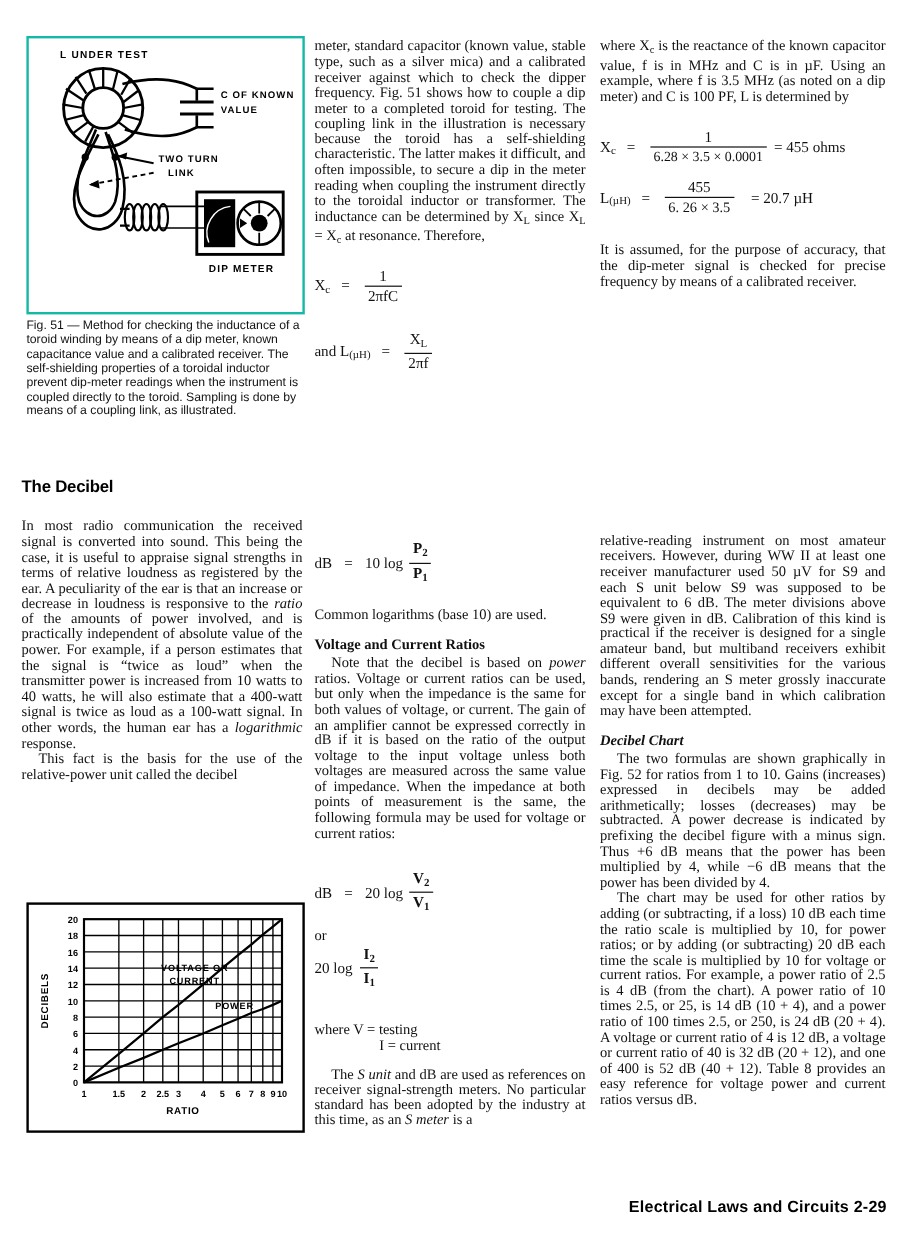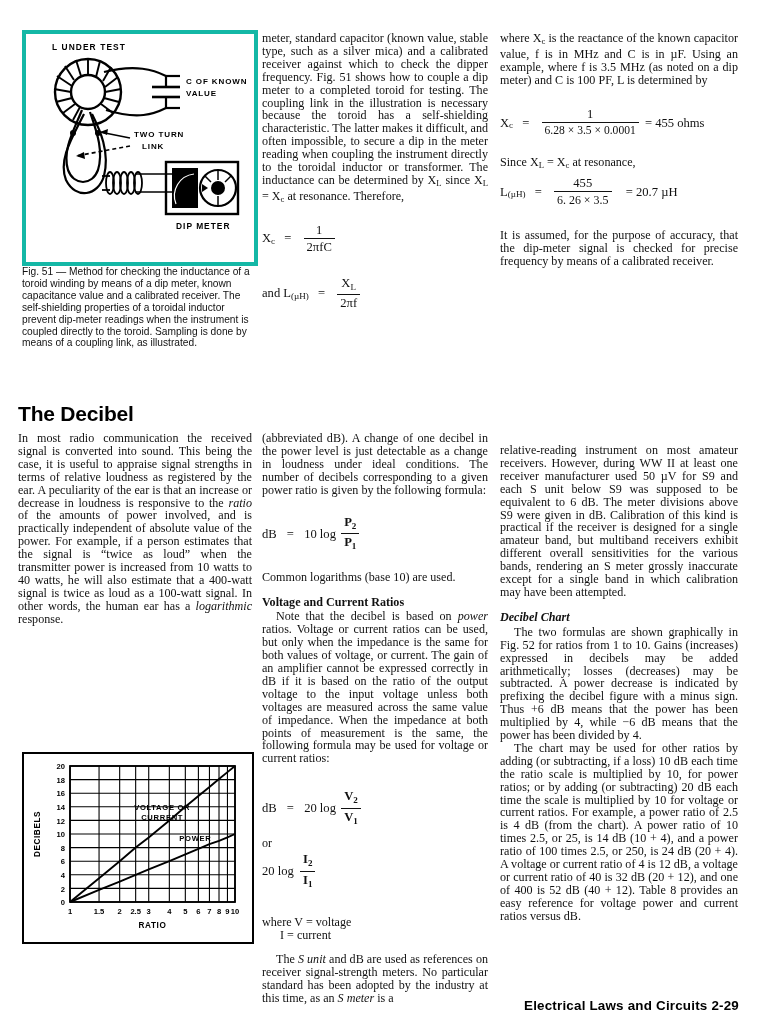--- a/index.html
+++ b/index.html
@@ -13,28 +13,28 @@
   
   .col{position:absolute;text-align:justify;font-size:12.1px;line-height:12.9px;}
   .col p{margin:0;text-indent:14px;}
   .col p.noind{text-indent:0;}
   .it{font-style:italic;}
   .bd{font-weight:bold;}
   .sub{font-size:0.72em;vertical-align:-0.28em;}
 
   
   #fig51-box{position:absolute;left:22px;top:30px;width:228px;height:228px;
-    border:4px solid #14b8a6;background:#fff;}
+    border:2px solid #14b8a6;background:#fff;}
   #fig51-cap{position:absolute;left:22px;top:266px;width:232px;
     font-family:"Liberation Sans", sans-serif;font-size:10.2px;line-height:11.9px;
     text-align:left;color:#111;}
 
   
   #decibel-heading{position:absolute;left:18px;top:388px;
-    font-family:"Liberation Sans", sans-serif;font-weight:bold;font-size:21px;
+    font-family:"Liberation Sans", sans-serif;font-weight:bold;font-size:14px;
     letter-spacing:-0.2px;color:#000;}      
   #c2-top{left:262px; top:32px;  width:226px;}
   #c3-top{left:500px; top:32px;  width:238px;}
 
   #c1-mid{left:18px;  top:432px; width:234px;}
   #c2-mid{left:262px; top:432px; width:226px;}
   #c3-mid{left:500px; top:444px; width:238px;}
 
   
   .formula{font-size:12.6px;line-height:14px;margin:11px 0 11px 0;}
@@ -176,43 +176,41 @@
     <div class="formula" style="margin-top:20px;">
       <span class="fl">X</span><span class="sub">c</span>
       <span class="fl" style="margin:0 6px;">=</span>
       <span class="frac">
         <span class="num">1</span>
         <span class="den" style="font-size:0.92em;">6.28  ×  3.5  ×  0.0001</span>
       </span>
       <span class="fl" style="margin-left:0;">=  455 ohms</span>
     </div>
 
-    <p class="noind" style="margin-top:18px;">
-      <span>Since X</span><span class="sub">L</span><span> = X</span><span class="sub">c</span><span> at resonance,</span>
-    </p>
 
     <div class="formula" style="margin-top:4px;">
       <span class="fl">L</span><span class="sub">(µH)</span>
       <span class="fl" style="margin:0 6px;">=</span>
       <span class="frac">
         <span class="num">455</span>
         <span class="den" style="font-size:0.95em;">6. 26 ×  3.5</span>
       </span>
       <span class="fl" style="margin-left:8px;">=  20.7 µH</span>
     </div>
 
     <p class="noind" style="margin-top:22px;">It is assumed, for the purpose of accuracy, that the dip-meter signal is checked for precise frequency by means of a calibrated receiver.</p>
   </div>
 
   <h1 id="decibel-heading">The Decibel</h1>
 
   <div class="col" id="c1-mid">
     <p class="noind">
       <span>In most radio communication the received signal is converted into sound. This being the case, it is useful to appraise signal strengths in terms of relative loudness as registered by the ear. A peculiarity of the ear is that an increase or decrease in loudness is responsive to the </span><span class="it">ratio</span><span> of the amounts of power involved, and is practically independent of absolute value of the power. For example, if a person estimates that the signal is “twice as loud” when the transmitter power is increased from 10 watts to 40 watts, he will also estimate that a 400-watt signal is twice as loud as a 100-watt signal. In other words, the human ear has a </span><span class="it">logarithmic</span><span> response.</span>
     </p>
+    <p>This fact is the basis for the use of the relative-power unit called the decibel</p>
   </div>
 
   <div id="fig52-box">
     <svg id="chart-svg" width="224" height="184" viewBox="0 0 224 184">
         <line x1="46" y1="12" x2="46" y2="148" stroke="#000" stroke-width="1.1"></line>
         <line x1="75.05505774418741" y1="12" x2="75.05505774418741" y2="148" stroke="#000" stroke-width="1.1"></line>
         <line x1="95.6699492845569" y1="12" x2="95.6699492845569" y2="148" stroke="#000" stroke-width="1.1"></line>
         <line x1="111.6601014308862" y1="12" x2="111.6601014308862" y2="148" stroke="#000" stroke-width="1.1"></line>
         <line x1="124.7250070287443" y1="12" x2="124.7250070287443" y2="148" stroke="#000" stroke-width="1.1"></line>
         <line x1="145.3398985691138" y1="12" x2="145.3398985691138" y2="148" stroke="#000" stroke-width="1.1"></line>
@@ -261,21 +259,20 @@
         <text x="16" y="80" text-anchor="middle" font-family="Liberation Sans, sans-serif" font-size="8.2" font-weight="bold" letter-spacing="0.6" transform="rotate(-90 16 80)">DECIBELS</text>
         <polyline points="46.00,148.00 75.06,124.20 95.67,107.20 111.66,93.60 124.73,83.40 145.34,66.40 161.33,52.80 174.39,41.92 185.44,33.08 195.01,24.92 203.45,18.12 211.00,12.00" fill="none" stroke="#000" stroke-width="1.9"></polyline>
         <polyline points="46.00,148.00 75.06,135.76 95.67,127.60 111.66,120.80 124.73,115.36 145.34,107.20 161.33,100.40 174.39,94.96 185.44,90.20 195.01,86.80 203.45,83.40 211.00,80.00" fill="none" stroke="#000" stroke-width="1.9"></polyline>
         <text x="110.21240392014786" y="55.52000000000001" font-family="Liberation Sans, sans-serif" font-size="7.6" font-weight="bold" letter-spacing="0.7">VOLTAGE OR</text>
         <text x="117.17502108623292" y="65.72" font-family="Liberation Sans, sans-serif" font-size="7.6" font-weight="bold" letter-spacing="0.7">CURRENT</text>
         <text x="155.3550422274597" y="86.8" font-family="Liberation Sans, sans-serif" font-size="7.6" font-weight="bold" letter-spacing="0.7">POWER</text>
       </svg>
   </div>
 
   <div class="col" id="c2-mid">
-    <p class="noind">(abbreviated dB). A change of one decibel in the power level is just detectable as a change in loudness under ideal conditions. The number of decibels corresponding to a given power ratio is given by the following formula:</p>
 
     <div class="formula" style="margin-top:18px;margin-bottom:18px;">
       <span class="fl">dB</span>
       <span class="fl" style="margin:0 7px;">=</span>
       <span class="fl">10 log</span>
       <span class="frac" style="margin-left:2px;">
         <span class="num"><span class="bd">P</span><span class="sub bd">2</span></span>
         <span class="den"><span class="bd">P</span><span class="sub bd">1</span></span>
       </span>
     </div>
@@ -301,22 +298,22 @@
     <p class="noind" style="margin-top:10px;">or</p>
 
     <div class="formula" style="margin-top:2px;">
       <span class="fl">20 log</span>
       <span class="frac" style="margin-left:3px;">
         <span class="num"><span class="bd">I</span><span class="sub bd">2</span></span>
         <span class="den"><span class="bd">I</span><span class="sub bd">1</span></span>
       </span>
     </div>
 
-    <p class="noind" style="margin-top:26px;">where  V  =  voltage</p>
-    <p class="noind" style="margin-left:18px;">I  =  current</p>
+    <p class="noind" style="margin-top:26px;">where  V  =  testing</p>
+    <p class="noind" style="margin-left:54px;">I  =  current</p>
 
     <p style="margin-top:11px;">
       <span>The </span><span class="it">S unit</span><span> and dB are used as references on receiver signal-strength meters. No particular standard has been adopted by the industry at this time, as an </span><span class="it">S meter</span><span> is a</span>
     </p>
   </div>
 
   <div class="col" id="c3-mid">
     <p class="noind">relative-reading instrument on most amateur receivers. However, during WW II at least one receiver manufacturer used 50 µV for S9 and each S unit below S9 was supposed to be equivalent to 6 dB. The meter divisions above S9 were given in dB. Calibration of this kind is practical if the receiver is designed for a single amateur band, but multiband receivers exhibit different overall sensitivities for the various bands, rendering an S meter grossly inaccurate except for a single band in which calibration may have been attempted.</p>
     <p class="noind bd it" style="margin-top:12px;">Decibel Chart</p>
     <p style="margin-top:2px;">The two formulas are shown graphically in Fig. 52 for ratios from 1 to 10. Gains (increases) expressed in decibels may be added arithmetically; losses (decreases) may be subtracted. A power decrease is indicated by prefixing the decibel figure with a minus sign. Thus +6 dB means that the power has been multiplied by 4, while −6 dB means that the power has been divided by 4.</p>

